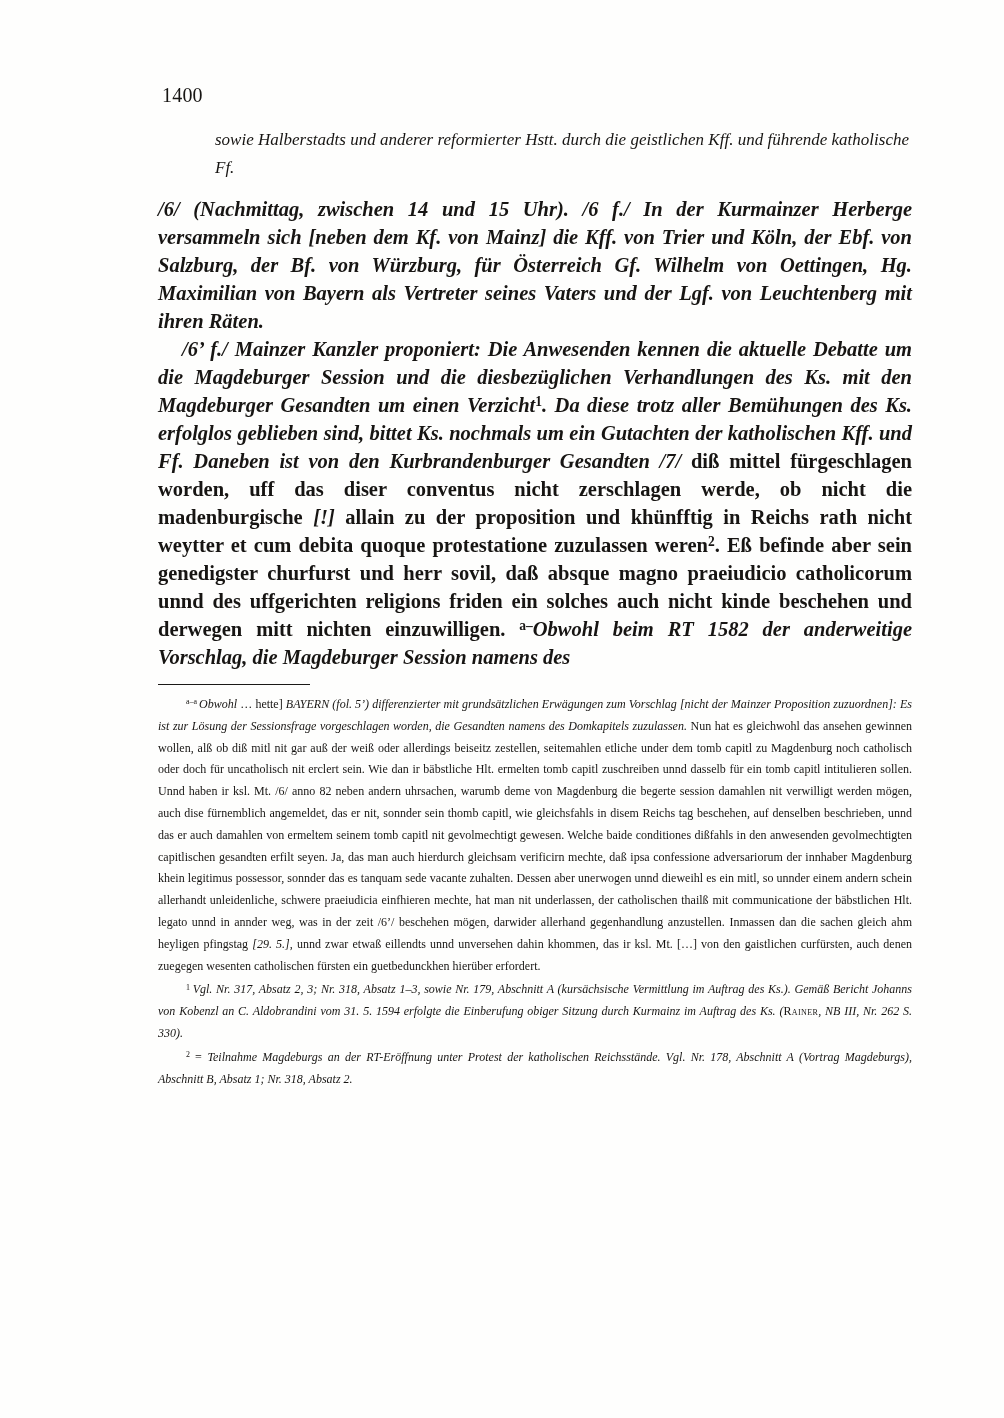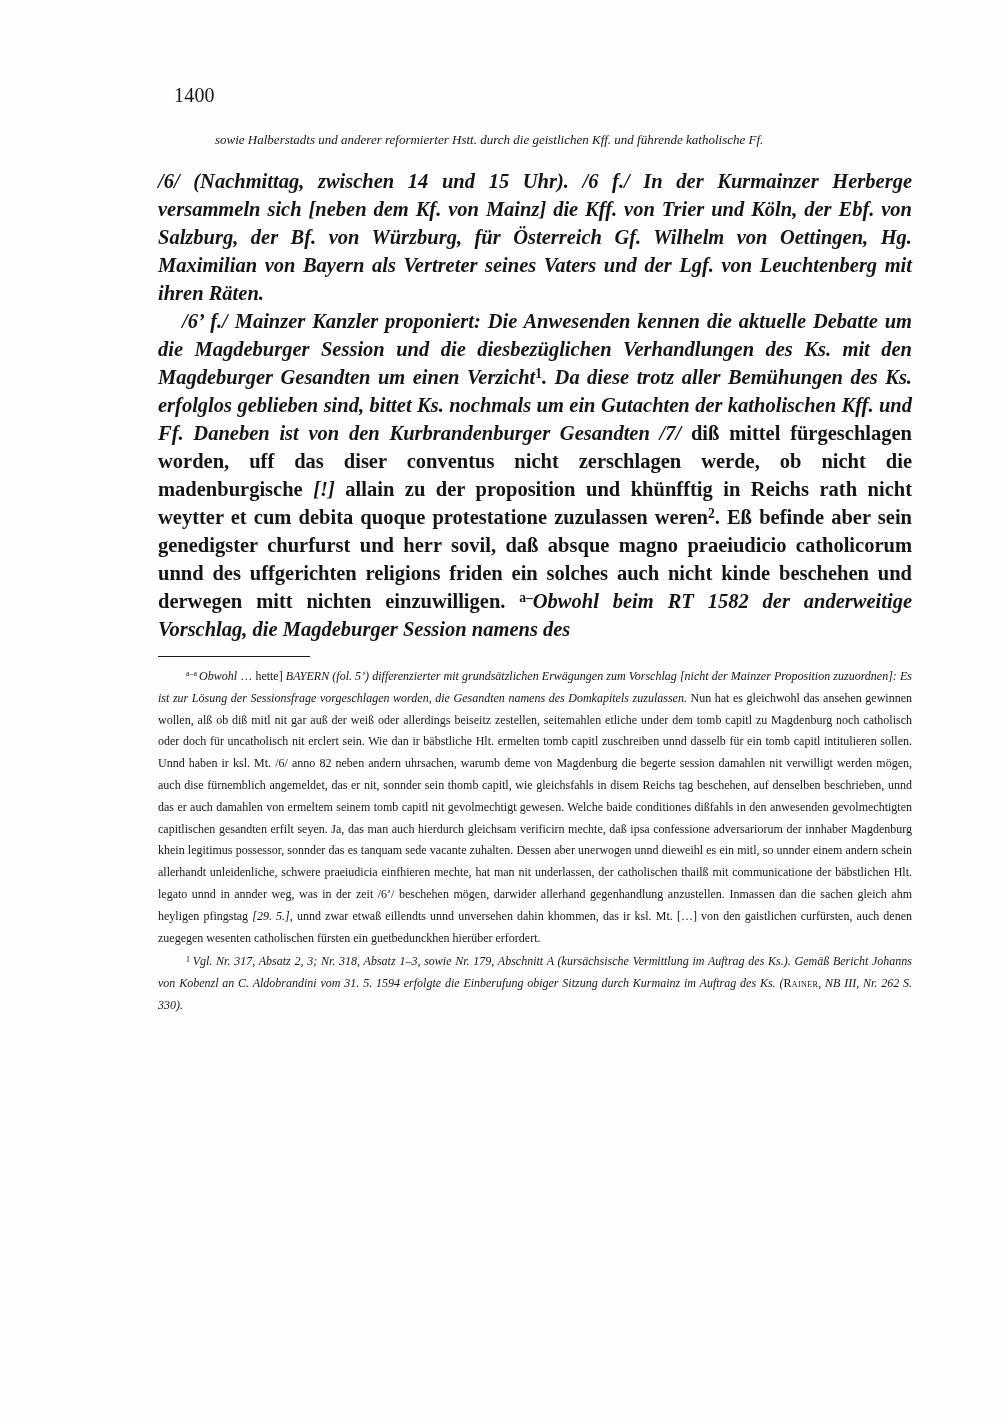--- a/index.html
+++ b/index.html
@@ -21,31 +21,31 @@
     width: 754px;
   }
   .header {
     position: relative;
     height: 26px;
     font-size: 20px;
     letter-spacing: 0.2px;
   }
   .page-number {
     position: absolute;
-    left: 16px;
+    left: 4px;
     top: 0;
   }
   .running-title {
     display: block;
     text-align: center;
   }
   .quote {
     margin: 16px 0 13px 57px;
     width: 694px;
-    font-size: 13px;
+    font-size: 17px;
     line-height: 28px;
     text-align: justify;
   }
   .main p {
     font-size: 20.5px;
     line-height: 28px;
     text-align: justify;
     font-weight: bold;
   }
   .main p.indent { text-indent: 24px; }
@@ -92,16 +92,17 @@
     <div class="main">
       <p><span class="seg-italic">/6/ (Nachmittag, zwischen 14 und 15 Uhr). /6 f./ In der Kurmainzer Herberge versammeln sich [neben dem Kf. von Mainz] die Kff. von Trier und Köln, der Ebf. von Salzburg, der Bf. von Würzburg, für Österreich Gf. Wilhelm von Oettingen, Hg. Maximilian von Bayern als Vertreter seines Vaters und der Lgf. von Leuchtenberg mit ihren Räten.</span></p>
       <p class="indent"><span class="seg-italic">/6’ f./ Mainzer Kanzler proponiert: Die Anwesenden kennen die aktuelle Debatte um die Magdeburger Session und die diesbezüglichen Verhandlungen des Ks. mit den Magdeburger Gesandten um einen Verzicht</span><span class="seg-sup">1</span><span class="seg-italic">. Da diese trotz aller Bemühungen des Ks. erfolglos geblieben sind, bittet Ks. nochmals um ein Gutachten der katholischen Kff. und Ff. Daneben ist von den Kurbrandenburger Gesandten /7/ </span><span class="seg-roman">diß mittel fürgeschlagen worden, uff das diser conventus nicht zerschlagen werde, ob nicht die madenburgische </span><span class="seg-italic">[!]</span><span class="seg-roman"> allain zu der proposition und khünfftig in Reichs rath nicht weytter et cum debita quoque protestatione zuzulassen weren</span><span class="seg-sup">2</span><span class="seg-roman">. Eß befinde aber sein genedigster churfurst und herr sovil, daß absque magno praeiudicio catholicorum unnd des uffgerichten religions friden ein solches auch nicht kinde beschehen und derwegen mitt nichten einzuwilligen. </span><span class="seg-sup">a–</span><span class="seg-italic">Obwohl beim RT 1582 der anderweitige Vorschlag, die Magdeburger Session namens des</span></p>
     </div>
 
     <hr class="fn-rule">
 
     <div class="footnotes">
       <p><span class="seg-sup">a–a </span><span class="seg-italic">Obwohl</span><span class="seg-roman"> … hette] </span><span class="seg-italic">BAYERN (fol. 5’) differenzierter mit grundsätzlichen Erwägungen zum Vorschlag [nicht der Mainzer Proposition zuzuordnen]: Es ist zur Lösung der Sessionsfrage vorgeschlagen worden, die Gesandten namens des Domkapitels zuzulassen.</span><span class="seg-roman"> Nun hat es gleichwohl das ansehen gewinnen wollen, alß ob diß mitl nit gar auß der weiß oder allerdings beiseitz zestellen, seitemahlen etliche under dem tomb capitl zu Magdenburg noch catholisch oder doch für uncatholisch nit erclert sein. Wie dan ir bäbstliche Hlt. ermelten tomb capitl zuschreiben unnd dasselb für ein tomb capitl intitulieren sollen. Unnd haben ir ksl. Mt. /6/ anno 82 neben andern uhrsachen, warumb deme von Magdenburg die begerte session damahlen nit verwilligt werden mögen, auch dise fürnemblich angemeldet, das er nit, sonnder sein thomb capitl, wie gleichsfahls in disem Reichs tag beschehen, auf denselben beschrieben, unnd das er auch damahlen von ermeltem seinem tomb capitl nit gevolmechtigt gewesen. Welche baide conditiones dißfahls in den anwesenden gevolmechtigten capitlischen gesandten erfilt seyen. Ja, das man auch hierdurch gleichsam verificirn mechte, daß ipsa confessione adversariorum der innhaber Magdenburg khein legitimus possessor, sonnder das es tanquam sede vacante zuhalten. Dessen aber unerwogen unnd dieweihl es ein mitl, so unnder einem andern schein allerhandt unleidenliche, schwere praeiudicia einfhieren mechte, hat man nit underlassen, der catholischen thailß mit communicatione der bäbstlichen Hlt. legato unnd in annder weg, was in der zeit /6’/ beschehen mögen, darwider allerhand gegenhandlung anzustellen. Inmassen dan die sachen gleich ahm heyligen pfingstag </span><span class="seg-italic">[29. 5.]</span><span class="seg-roman">, unnd zwar etwaß eillendts unnd unversehen dahin khommen, das ir ksl. Mt. […] von den gaistlichen curfürsten, auch denen zuegegen wesenten catholischen fürsten ein guetbedunckhen hierüber erfordert.</span></p>
       <p><span class="seg-sup">1 </span><span class="seg-italic">Vgl. Nr. 317, Absatz 2, 3; Nr. 318, Absatz 1–3, sowie Nr. 179, Abschnitt A (kursächsische Vermittlung im Auftrag des Ks.). Gemäß Bericht Johanns von Kobenzl an C. Aldobrandini vom 31. 5. 1594 erfolgte die Einberufung obiger Sitzung durch Kurmainz im Auftrag des Ks. (</span><span class="seg-smallcaps">Rainer</span><span class="seg-italic">, NB III, Nr. 262 S. 330).</span></p>
+      <p><span class="seg-sup">2 </span><span class="seg-italic">= Teilnahme Magdeburgs an der RT-Eröffnung unter Protest der katholischen Reichsstände. Vgl. Nr. 178, Abschnitt A (Vortrag Magdeburgs), Abschnitt B, Absatz 1; Nr. 318, Absatz 2.</span></p>
     </div>
 
   </div>
 </div>
 
 </body></html>

